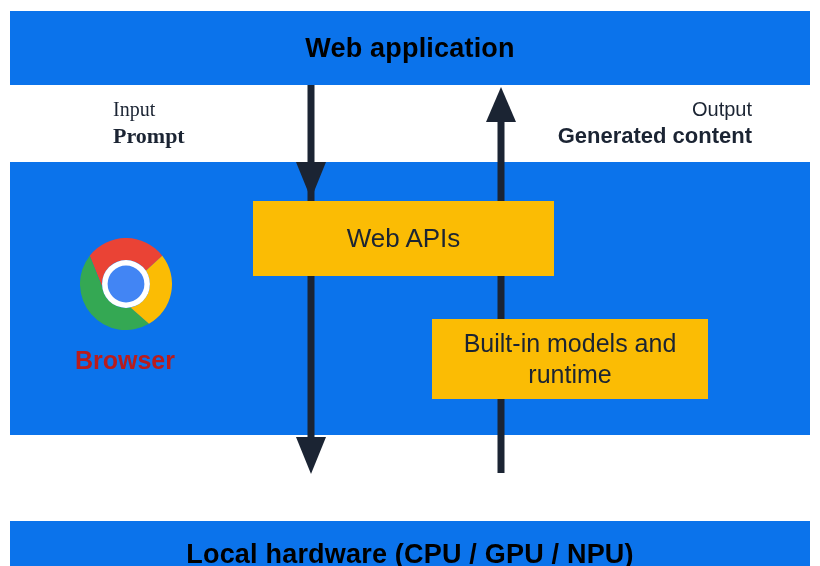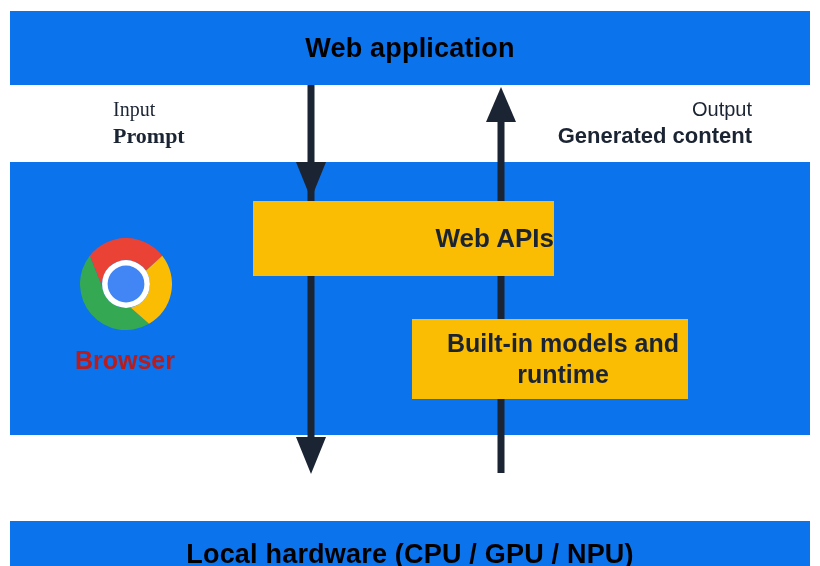--- a/index.html
+++ b/index.html
@@ -39,25 +39,25 @@
   .chrome-icon{position:absolute;left:80px;top:238px;width:92px;height:92px;z-index:1;}
   .browser-label{
     position:absolute;left:45px;top:347px;width:160px;z-index:1;
     text-align:center;color:#b91c1c;font-weight:bold;font-size:25px;line-height:26px;
   }
   .arrows{position:absolute;left:0;top:0;width:820px;height:566px;z-index:2;pointer-events:none;}
   .arrows .shape{fill:var(--dark-navy);}
   .ybox{
     position:absolute;z-index:3;
     background:var(--box-yellow);color:var(--dark-navy);
-    display:flex;align-items:center;justify-content:flex-end;
-    font-weight:bold;text-align:center;
+    display:flex;align-items:center;justify-content:center;
+    font-weight:normal;text-align:center;
   }
   .ybox.webapis{left:253px;top:201px;width:301px;height:75px;font-size:26px;}
-  .ybox.builtin{left:412px;top:319px;width:276px;height:80px;font-size:25px;line-height:31px;}
+  .ybox.builtin{left:432px;top:319px;width:276px;height:80px;font-size:25px;line-height:31px;}
   .ybox.builtin span{display:block;width:250px;}
 </style>
 </head>
 <body>
 
 <div id="canvas">
 
   <div class="band top">
     <div class="band-label">Web application</div>
   </div>

